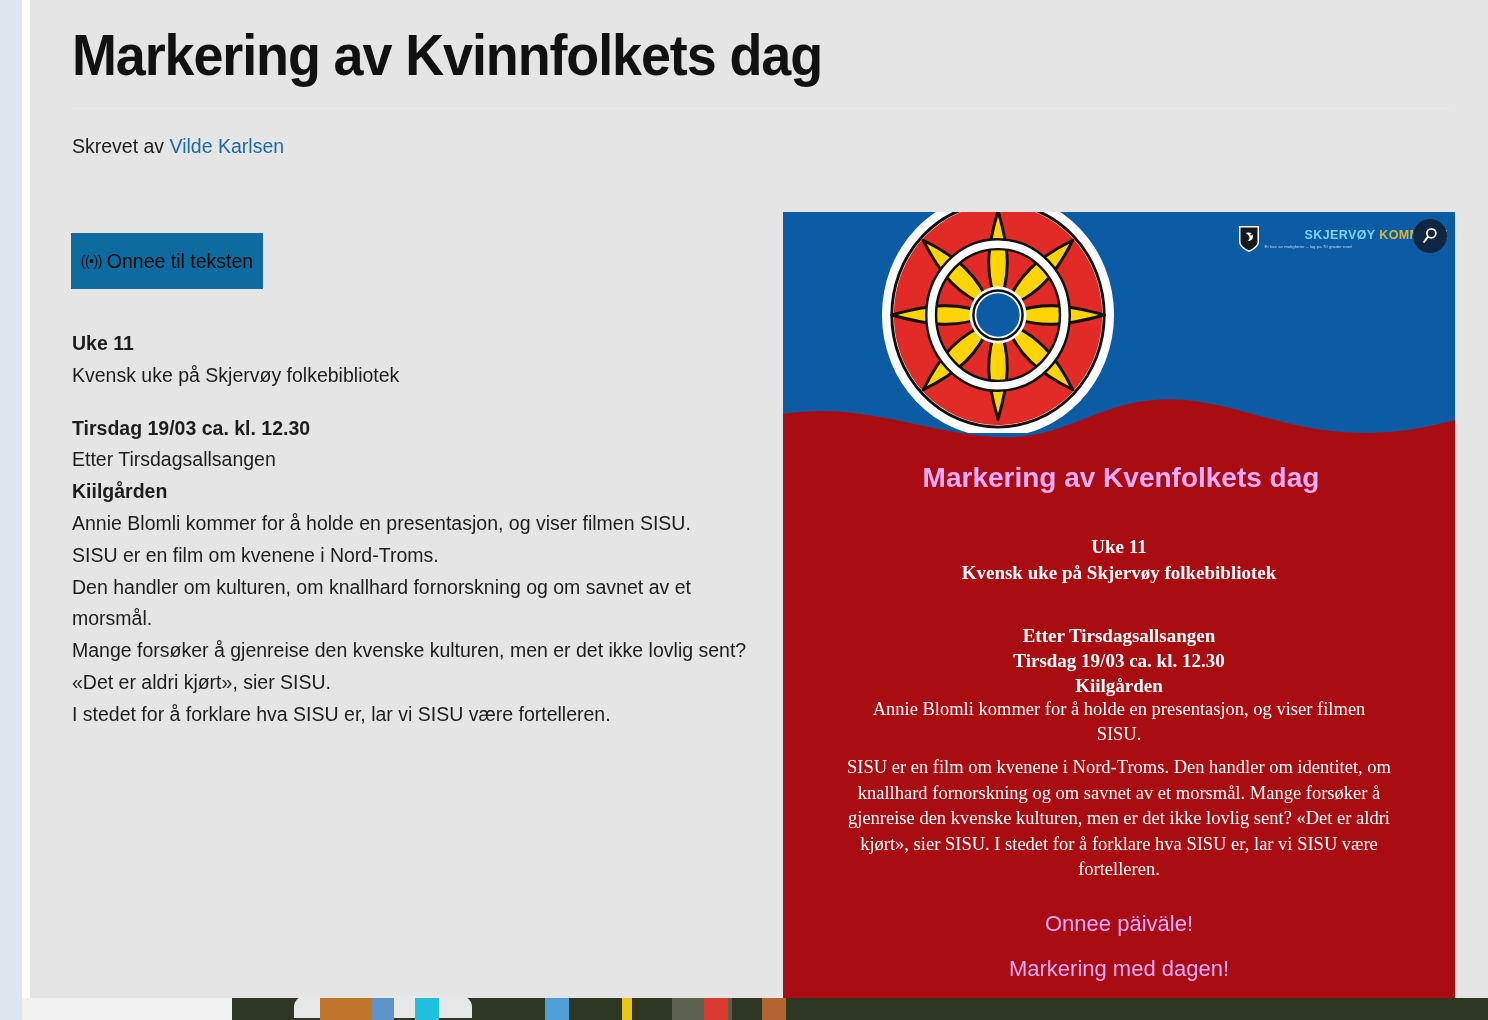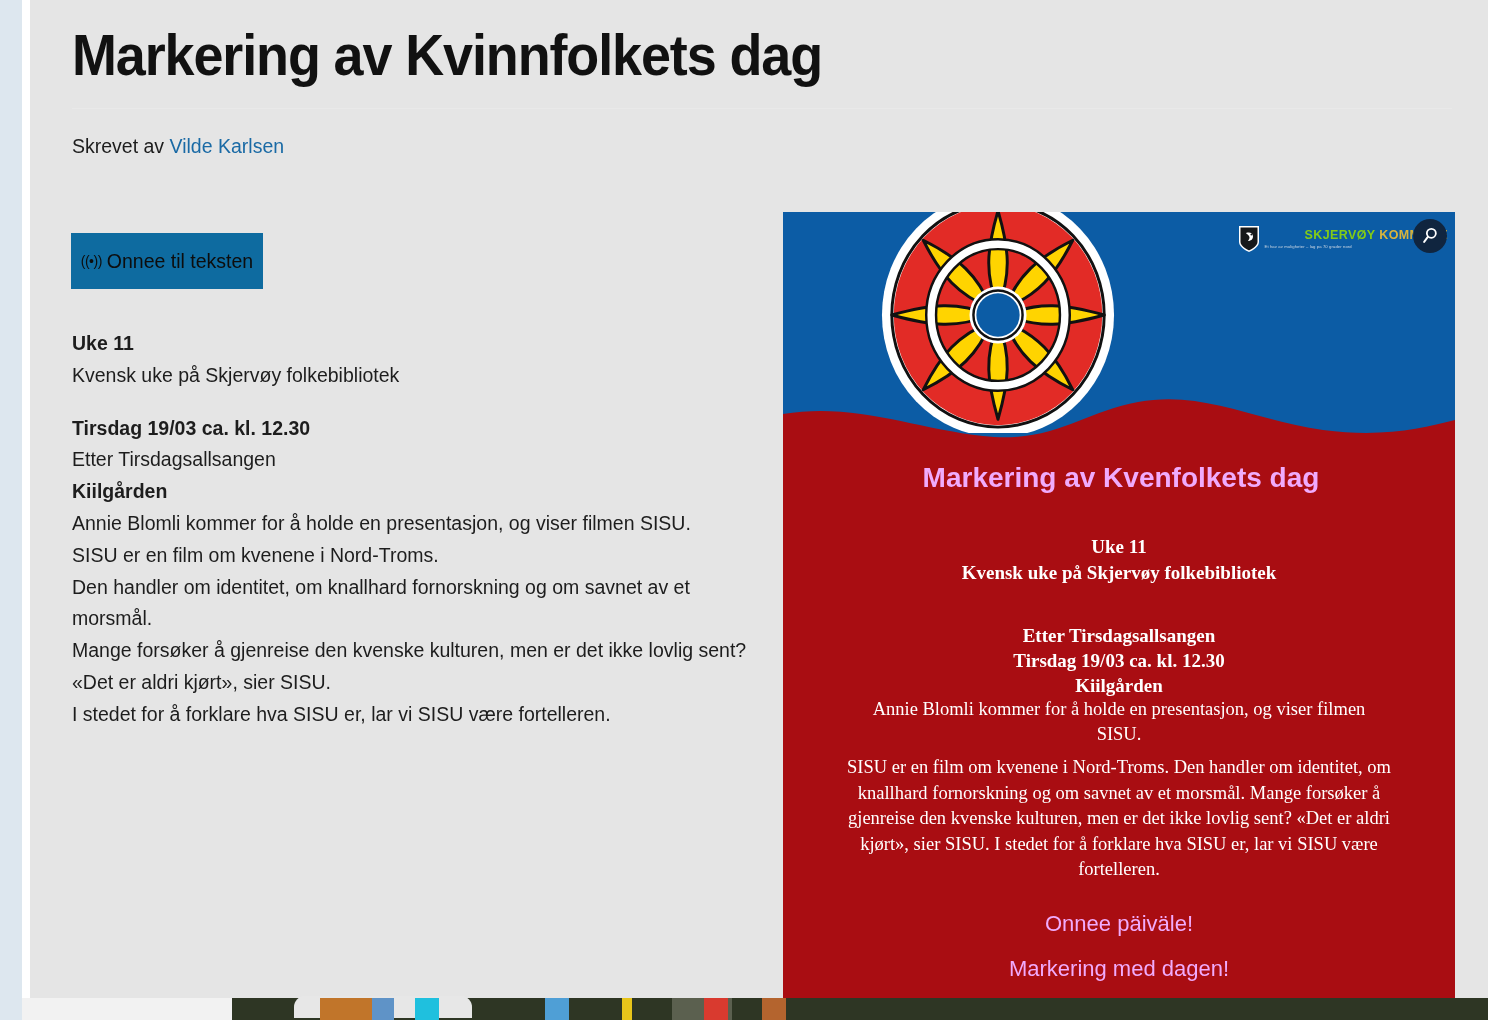--- a/index.html
+++ b/index.html
@@ -143,21 +143,21 @@
   .logo-shield {
     width: 22px; height: 28px;
   }
   .logo-textblock { line-height: 1; }
   .logo-main {
     font-size: 12.5px;
     font-weight: 700;
     letter-spacing: 0.4px;
     white-space: nowrap;
   }
-  .logo-main .w { color: #84cc16; margin-left: 40px; }
+  .logo-main .w { color: #7dd3fc; margin-left: 40px; }
   .logo-main .y { color: #d9b43c; }
   .logo-tag {
     margin-top: 3px;
     font-size: 4.2px;
     color: #cfd9e4;
     letter-spacing: 0.1px;
     white-space: nowrap;
   }
 
   .zoom-btn {
@@ -267,21 +267,21 @@
 
     <div class="body-text">
         <div class="b">Uke 11</div>
         <div>Kvensk uke på Skjervøy folkebibliotek</div>
         <div class="para-gap"></div>
         <div class="b">Tirsdag 19/03 ca. kl. 12.30</div>
         <div>Etter Tirsdagsallsangen</div>
         <div class="b">Kiilgården</div>
         <div>Annie Blomli kommer for å holde en presentasjon, og viser filmen SISU.</div>
         <div>SISU er en film om kvenene i Nord-Troms.</div>
-        <div>Den handler om identitet, om knallhard fornorskning og om savnet av et morsmål.</div>
+        <div>Den handler om kulturen, om knallhard fornorskning og om savnet av et morsmål.</div>
         <div>Mange forsøker å gjenreise den kvenske kulturen, men er det ikke lovlig sent? «Det er aldri kjørt», sier SISU.</div>
         <div>I stedet for å forklare hva SISU er, lar vi SISU være fortelleren.</div>
       </div>
   </div>
 
   <div class="poster">
 
     <div class="poster-blue"></div>
 
     <svg class="poster-wave" viewBox="0 0 672 120" preserveAspectRatio="none">

